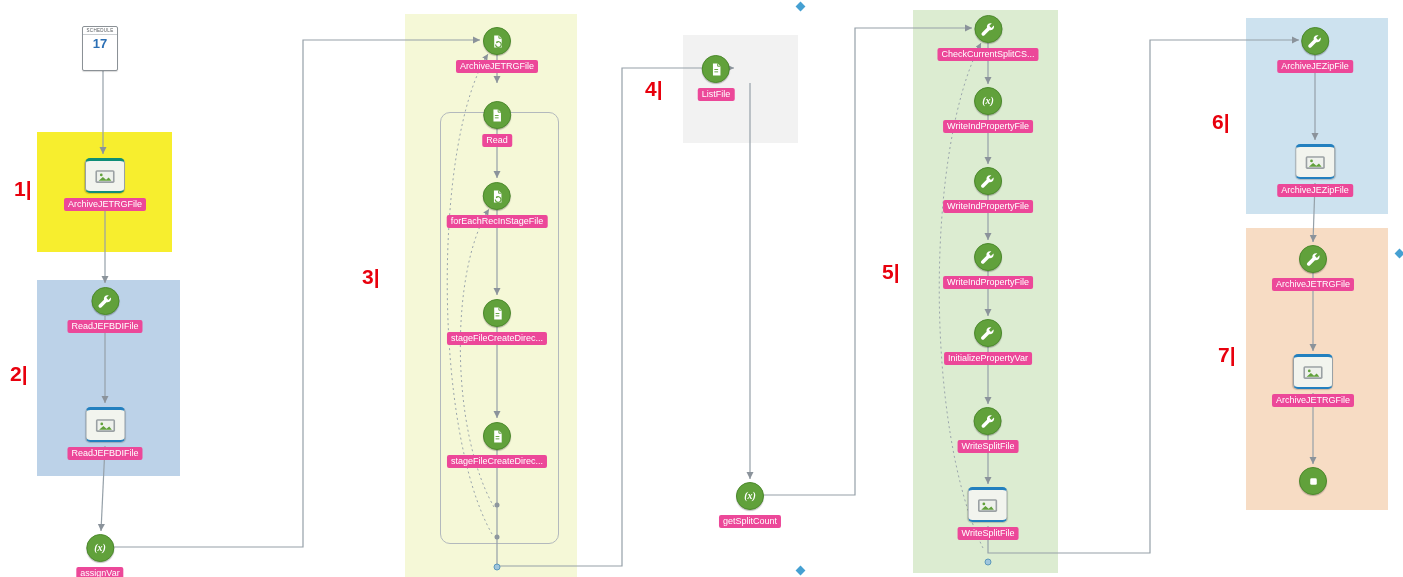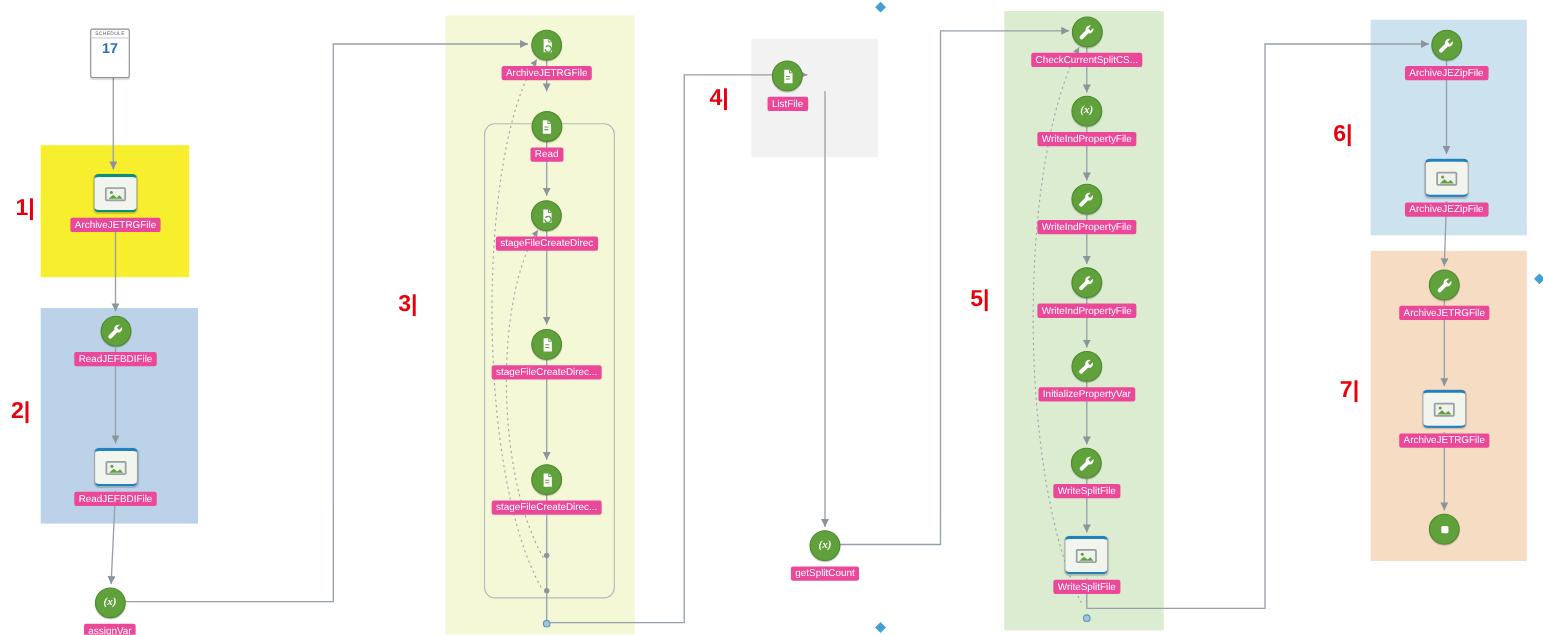--- a/index.html
+++ b/index.html
@@ -210,21 +210,21 @@
     </div>
   <div class="nlabel">Read</div>
 </div>
 
 <div class="node" style="left:497px;top:182px">
   <div class="circ">
       <svg>
         <use href="#i-foreach"></use>
       </svg>
     </div>
-  <div class="nlabel">stageFileCreateDirec</div>
+  <div class="nlabel">forEachRecInStageFile</div>
 </div>
 
 <div class="node" style="left:497px;top:299px">
   <div class="circ">
       <svg>
         <use href="#i-file"></use>
       </svg>
     </div>
   <div class="nlabel">stageFileCreateDirec...</div>
 </div>

